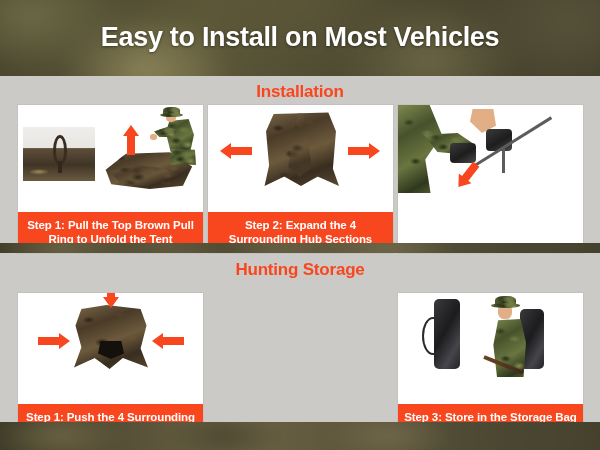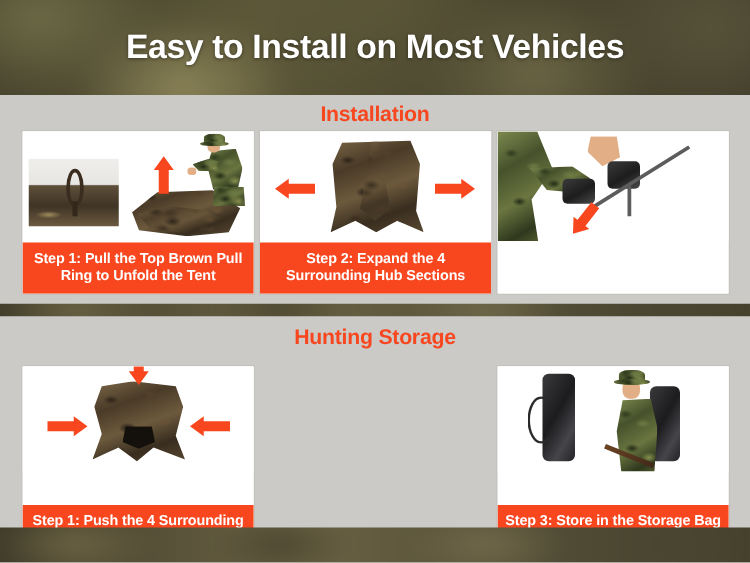--- a/index.html
+++ b/index.html
@@ -78,21 +78,21 @@
   .row { position: absolute; left: 0; width: 600px; }
   #row1 { top: 105px; height: 130px; }
   #row2 { top: 293px; height: 125px; }
 
   .panel {
     position: absolute;
     background: #ffffff;
     overflow: hidden;
     box-shadow: 0 0 0 1px rgba(0,0,0,0.04);
   }
-  #row1 .panel { height: 130px; }
+  #row1 .panel { height: 148px; }
   #row2 .panel { height: 152px; }
   .panel.p1 { left: 18px;  width: 185px; }
   .panel.p2 { left: 208px; width: 185px; padding-left: 16px; }
   .panel.p3 { left: 398px; width: 185px; }
 
   .photo {
     position: absolute;
     left: 0; top: 0; right: 0;
     height: 88px;
     background: #ffffff;

